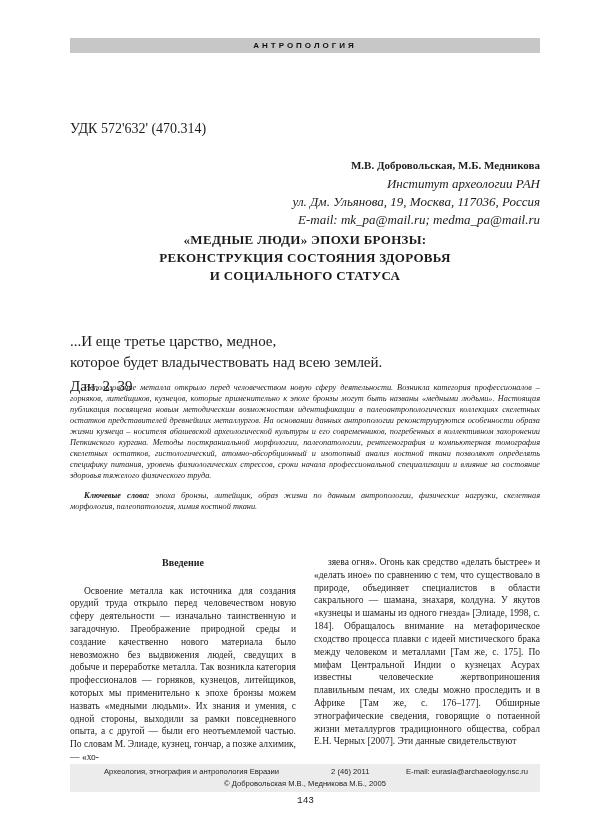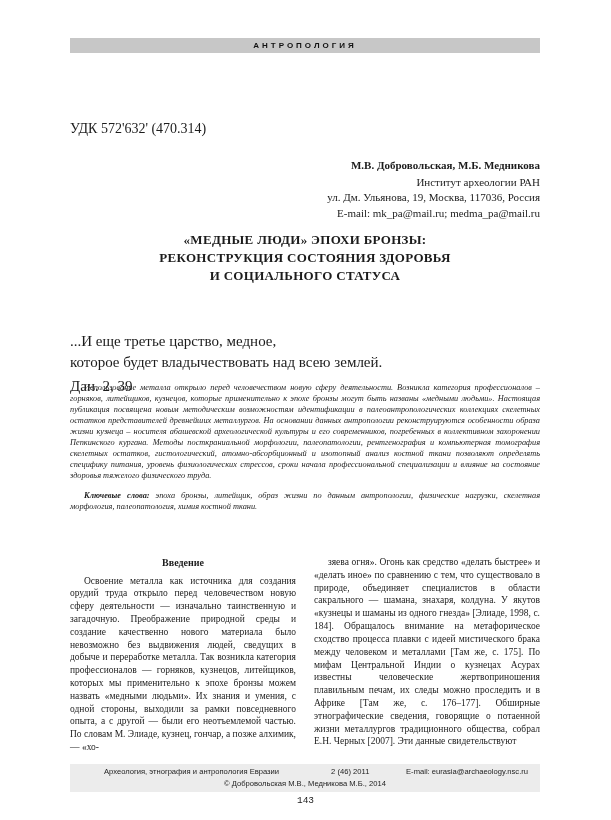--- a/index.html
+++ b/index.html
@@ -36,21 +36,22 @@
     width: 470px;
     text-align: right;
     margin-top: 19px;
   }
   .authors {
     font-size: 11px;
     font-weight: bold;
     margin-bottom: 4px;
   }
   .affiliation {
-    font-size: 11px;
+    font-size: 13px;
+    font-style: italic;
     line-height: 1.4;
   }
   .title {
     position: absolute;
     top: 231px; left: 70px;
     width: 470px;
     text-align: center;
     font-size: 13px;
     font-weight: bold;
     line-height: 1.4;
@@ -87,21 +88,21 @@
     width: 226px;
     font-size: 9.5px;
     line-height: 1.35;
     text-align: justify;
   }
   .col p { text-indent: 14px; }
   .section-heading {
     text-align: center;
     font-weight: bold;
     font-size: 10px;
-    margin-bottom: 5px;
+    margin-bottom: 15px;
   }
   .footer {
     position: absolute;
     top: 764px; left: 70px;
     width: 470px;
     background: #ececec;
     font-family: "Liberation Sans", sans-serif;
     font-size: 7.6px;
     color: #222;
     padding: 3px 8px 4px 8px;
@@ -171,18 +172,18 @@
       <p>зяева огня». Огонь как средство «делать быстрее» и «делать иное» по сравнению с тем, что существовало в природе, объединяет специалистов в области сакрального — шамана, знахаря, колдуна. У якутов «кузнецы и шаманы из одного гнезда» [Элиаде, 1998, с. 184]. Обращалось внимание на метафорическое сходство процесса плавки с идеей мистического брака между человеком и металлами [Там же, с. 175]. По мифам Центральной Индии о кузнецах Асурах известны человеческие жертвоприношения плавильным печам, их следы можно проследить и в Африке [Там же, с. 176–177]. Обширные этнографические сведения, говорящие о потаенной жизни металлургов традиционного общества, собрал Е.Н. Черных [2007]. Эти данные свидетельствуют</p>
     </div>
   </div>
 
   <div class="footer">
     <div class="footer-line1">
       <span>Археология, этнография и антропология Евразии</span>
       <span class="footer-issue">2 (46)  2011</span>
       <span>E-mail: eurasia@archaeology.nsc.ru</span>
     </div>
-    <div class="footer-line2">© Добровольская М.В., Медникова М.Б., 2014</div>
+    <div class="footer-line2">© Добровольская М.В., Медникова М.Б., 2005</div>
   </div>
 
   <div class="page-number">143</div>
 
 </div>
 
 </body></html>

